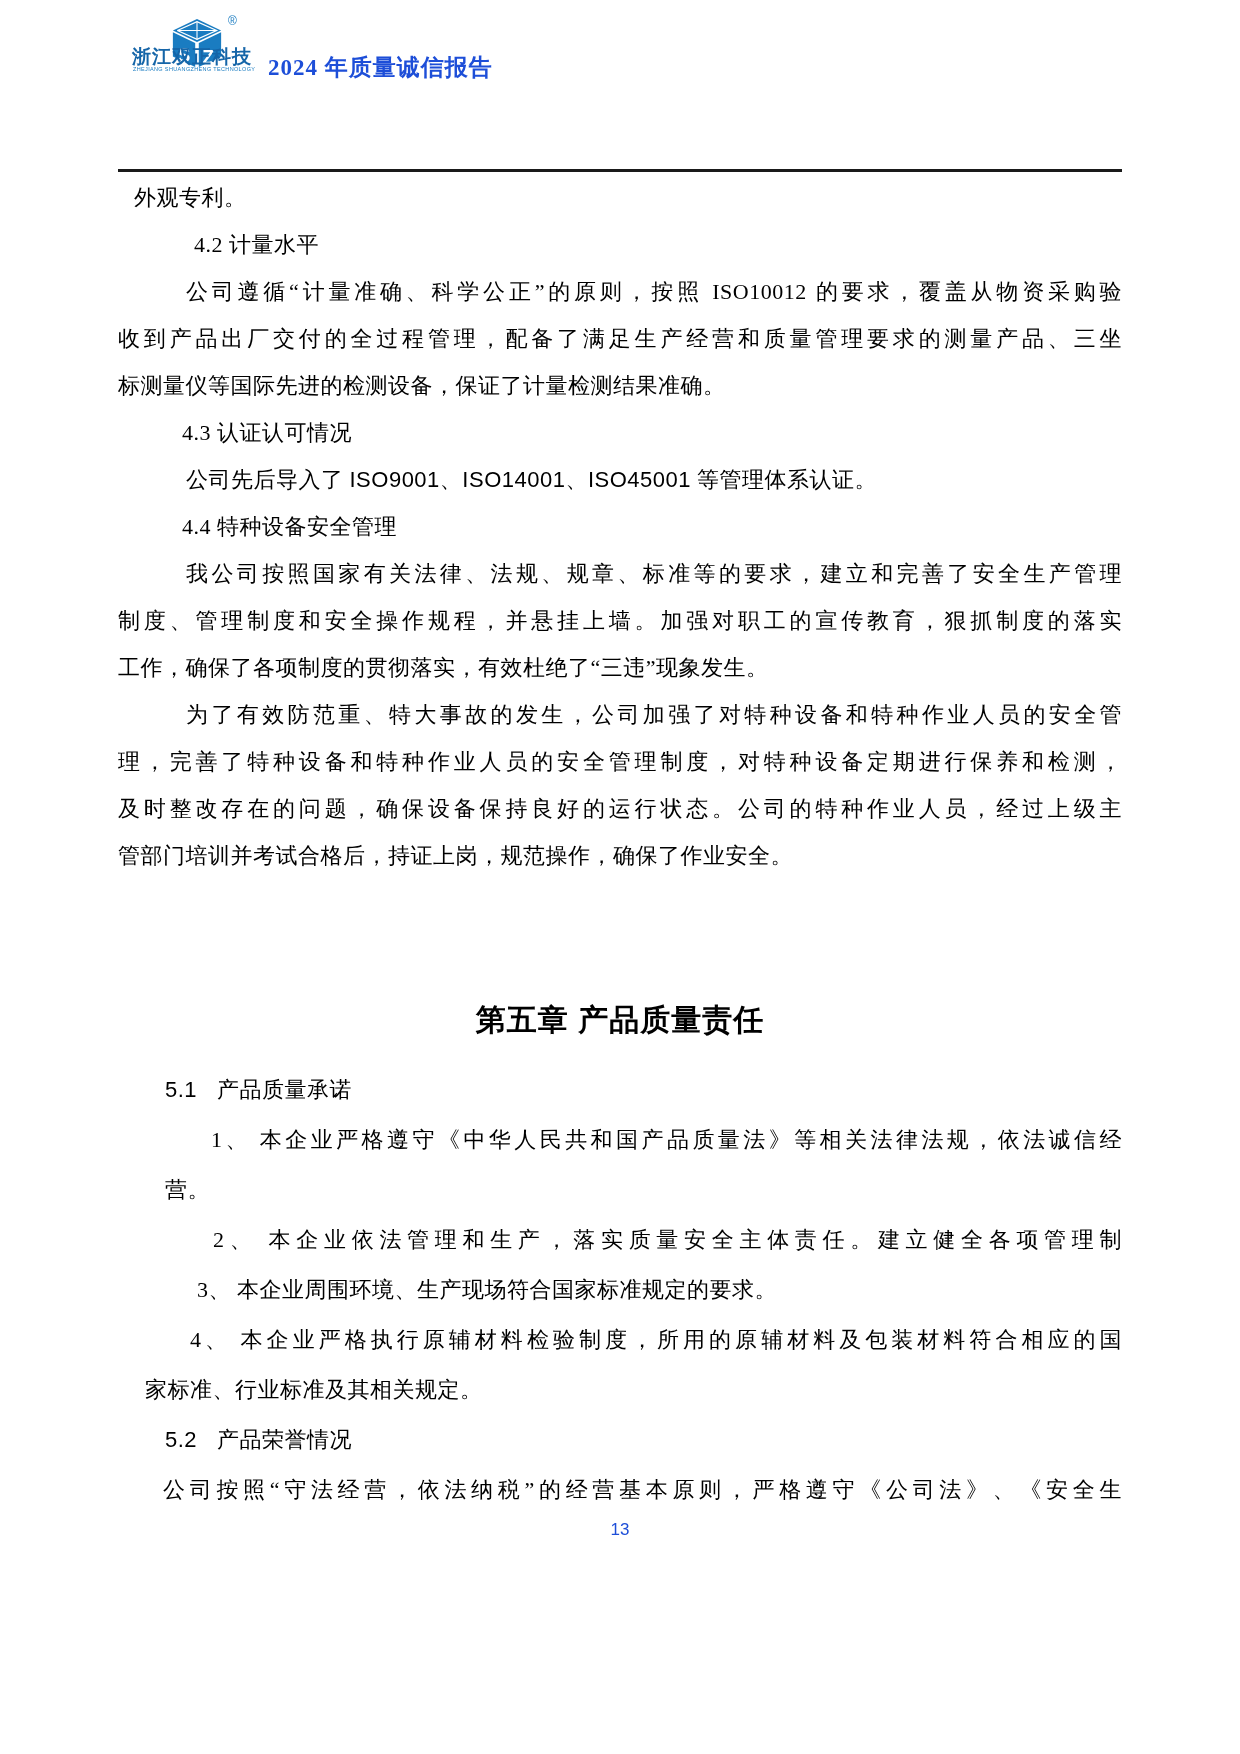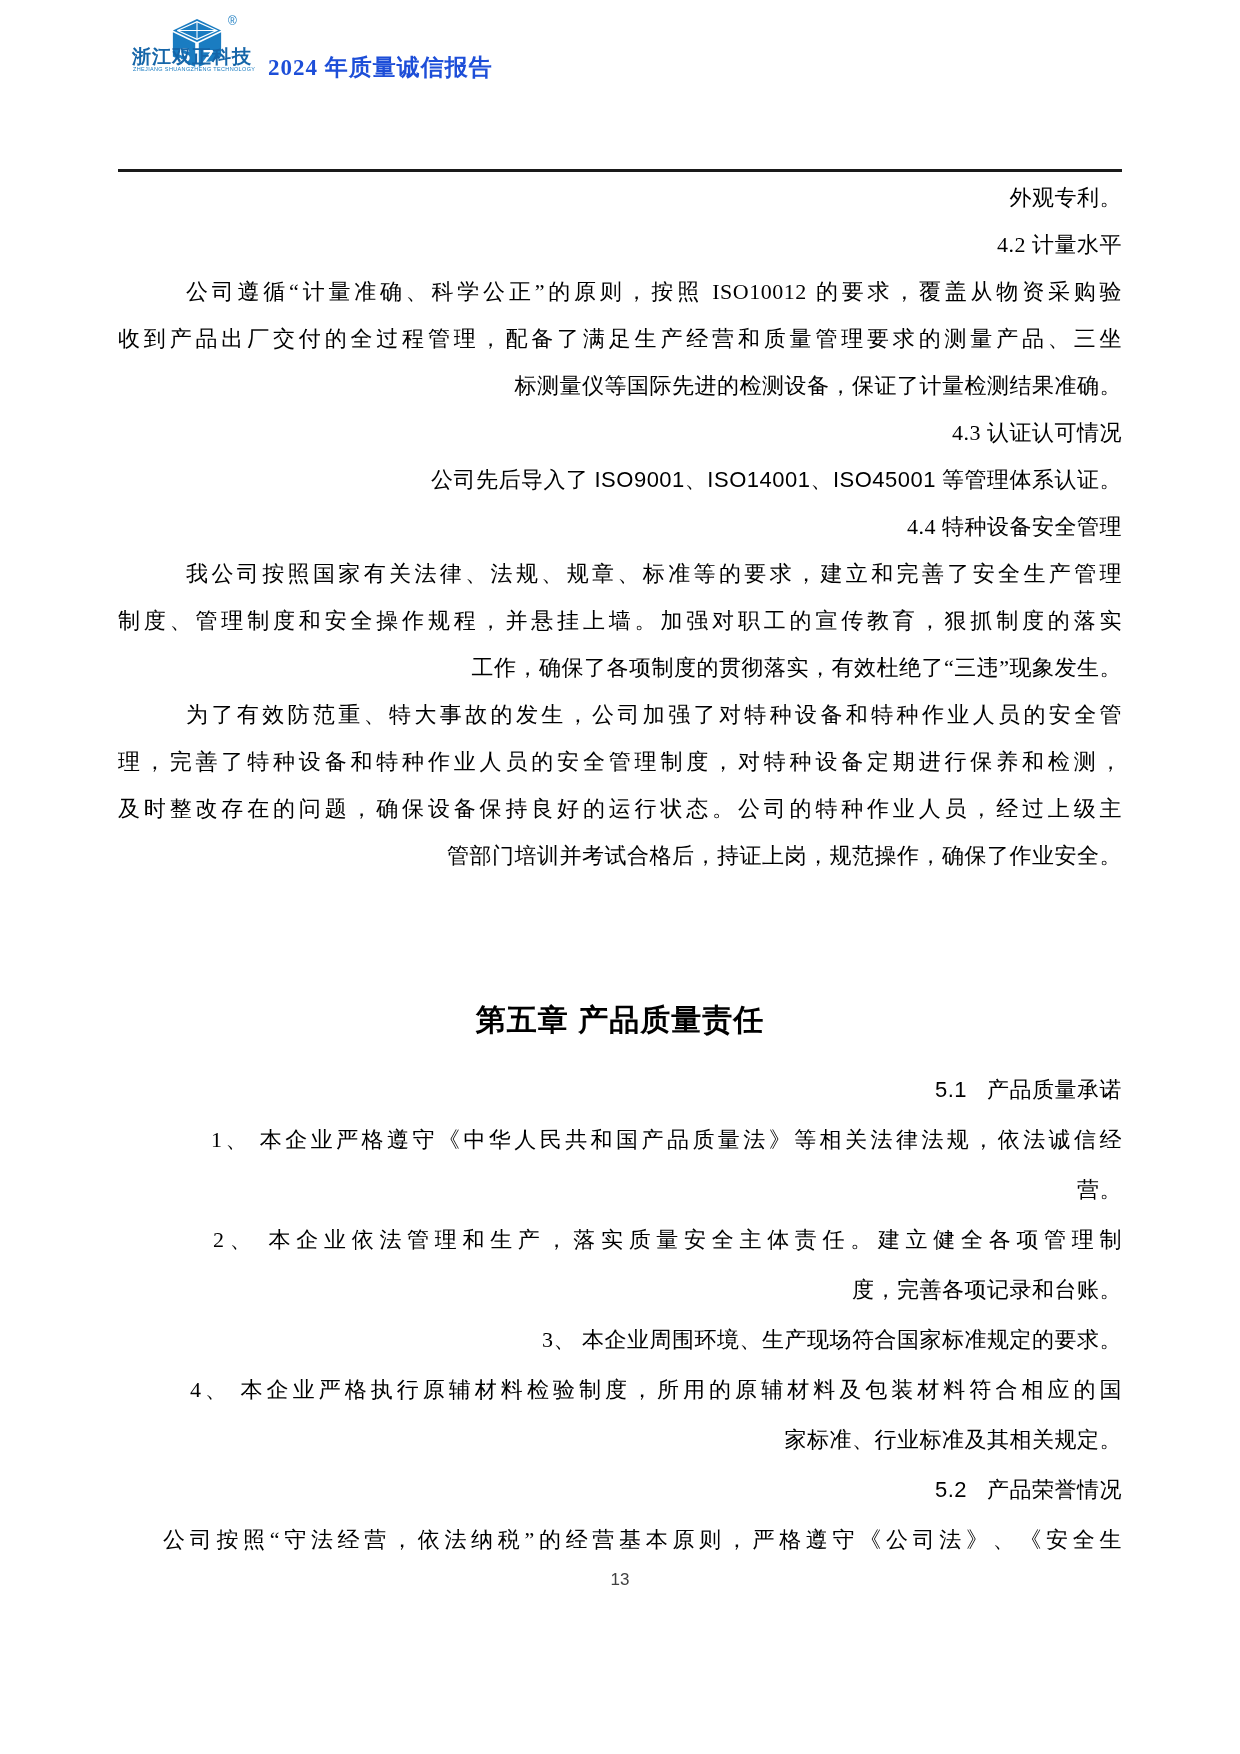--- a/index.html
+++ b/index.html
@@ -17,29 +17,29 @@
   .logo-cn { position:absolute; left:14px; top:44px; width:128px; font-weight:700; font-size:19px;
              color:#1565a8; letter-spacing:1px; white-space:nowrap;
              font-family:"Liberation Sans","DejaVu Sans",sans-serif; }
   .logo-en { position:absolute; left:15px; top:66px; width:130px; font-size:5.5px; letter-spacing:0.35px;
              color:#1a7cc1; white-space:nowrap;
              font-family:"Liberation Sans","DejaVu Sans",sans-serif; }
   .header-title { position:absolute; left:150px; top:52px; font-size:23px; font-weight:700;
                   letter-spacing:1px; color:#1d4ed8; }
   
   .content { margin:0 118px; padding-top:2px; }
-  .ln { height:47px; line-height:47px; font-size:22px; letter-spacing:0.5px; white-space:normal;text-align:right; }
+  .ln { height:47px; line-height:47px; font-size:22px; letter-spacing:0.5px; white-space:normal; }
   .sec5 .ln { height:50px; line-height:50px; }
   .just { text-align:justify; text-align-last:justify; text-justify:inter-character; }
   .sans { font-family:Liberation Sans, sans-serif; }
   .num-sans { font-family:"Liberation Sans","DejaVu Sans",sans-serif; margin-right:20px; }
   .chapter { text-align:center; font-family:"Liberation Sans","DejaVu Sans",sans-serif;
              font-weight:700; font-size:30px; height:50px; line-height:50px;
              margin-top:116px; margin-bottom:20px; letter-spacing:1px; color:#000; }
-  .footer { height:30px; line-height:30px; text-align:center; font-size:17px; color:#404040;
+  .footer { height:30px; line-height:30px; text-align:center; font-size:17px; color:#1d4ed8;
             font-family:"Liberation Sans","DejaVu Sans",sans-serif; }
 </style>
 </head>
 <body>
 
 <div class="page">
 
   <div class="header">
     <div>
       <svg class="logo-cube" viewBox="0 0 60 56" xmlns="http://www.w3.org/2000/svg">
@@ -79,21 +79,20 @@
       <div class="ln">管部门培训并考试合格后，持证上岗，规范操作，确保了作业安全。</div>
     </div>
 
     <div class="chapter">第五章 产品质量责任</div>
 
     <div class="sec5">
       <div class="ln" style="padding-left:47px"><span class="num-sans">5.1</span><span>产品质量承诺</span></div>
       <div class="ln just" style="padding-left:93px">1、 本企业严格遵守《中华人民共和国产品质量法》等相关法律法规，依法诚信经</div>
       <div class="ln" style="padding-left:47px">营。</div>
       <div class="ln just" style="padding-left:95px">2、 本企业依法管理和生产，落实质量安全主体责任。建立健全各项管理制</div>
-      <div class="ln" style="padding-left:10px">度，完善各项记录和台账。</div>
       <div class="ln" style="padding-left:79px">3、 本企业周围环境、生产现场符合国家标准规定的要求。</div>
       <div class="ln just" style="padding-left:72px">4、 本企业严格执行原辅材料检验制度，所用的原辅材料及包装材料符合相应的国</div>
       <div class="ln" style="padding-left:27px">家标准、行业标准及其相关规定。</div>
       <div class="ln" style="padding-left:47px"><span class="num-sans">5.2</span><span>产品荣誉情况</span></div>
       <div class="ln just" style="padding-left:45px">公司按照“守法经营，依法纳税”的经营基本原则，严格遵守《公司法》、《安全生</div>
     </div>
 
     <div class="footer">13</div>
   </div>
 

